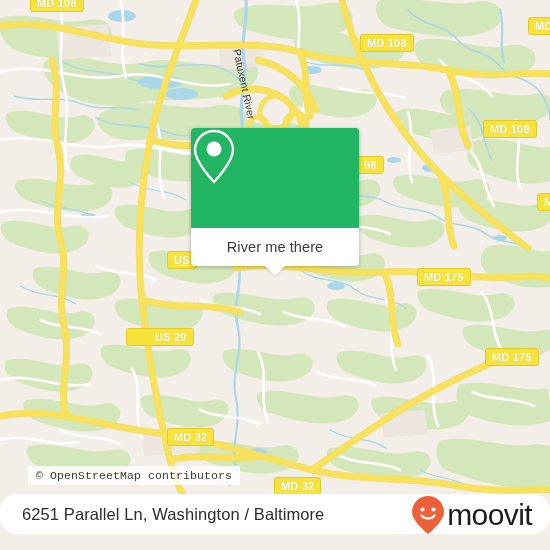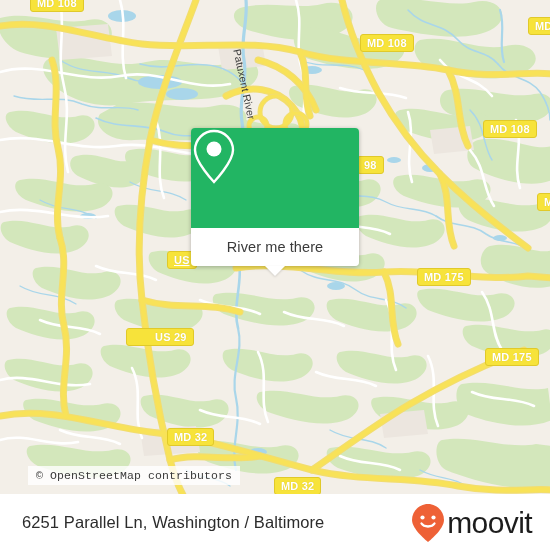--- a/index.html
+++ b/index.html
@@ -127,28 +127,29 @@
     letter-spacing: .1px;
     margin-left: 28px;
   }
 
   
   #footer {
     position: absolute;
     left: 0;
     top: 494px;
     width: 550px;
-    height: 56px;
+    height: 40px;
     background: #ffffff;
     display: flex;
     align-items: center;
     justify-content: space-between;
     padding: 0 18px 0 22px;
     box-sizing: border-box;
     border-top: 1px solid #ffffff;
+    border-radius: 17px;
   }
   #footer-address {
     font-family: "Liberation Sans", sans-serif;
     font-size: 16.5px;
     color: #2c2c2c;
     letter-spacing: .1px;
     white-space: nowrap;
   }
   #brand {
     display: flex;

